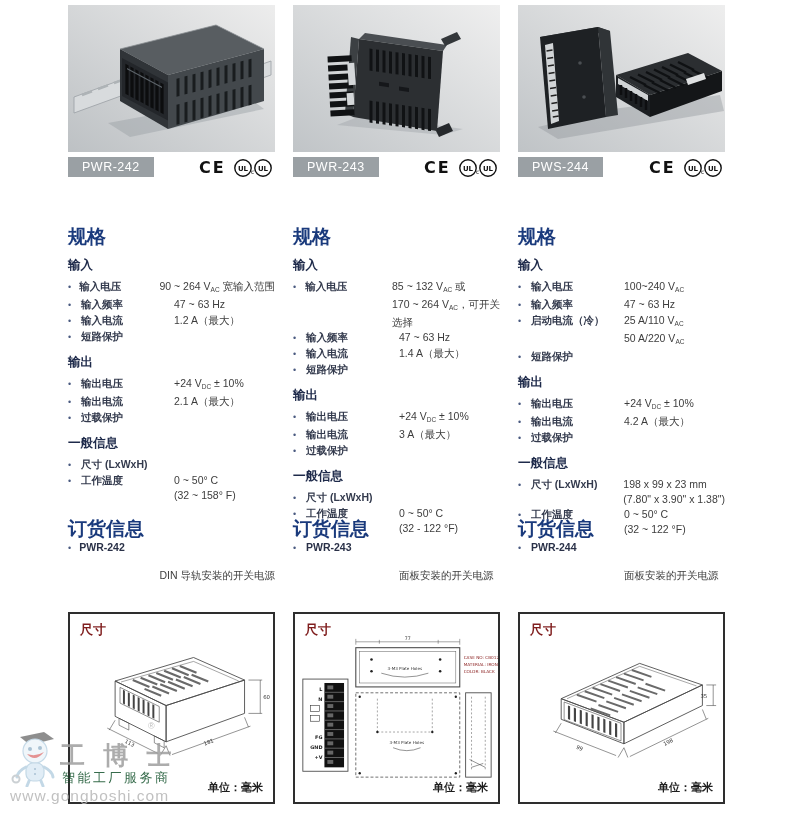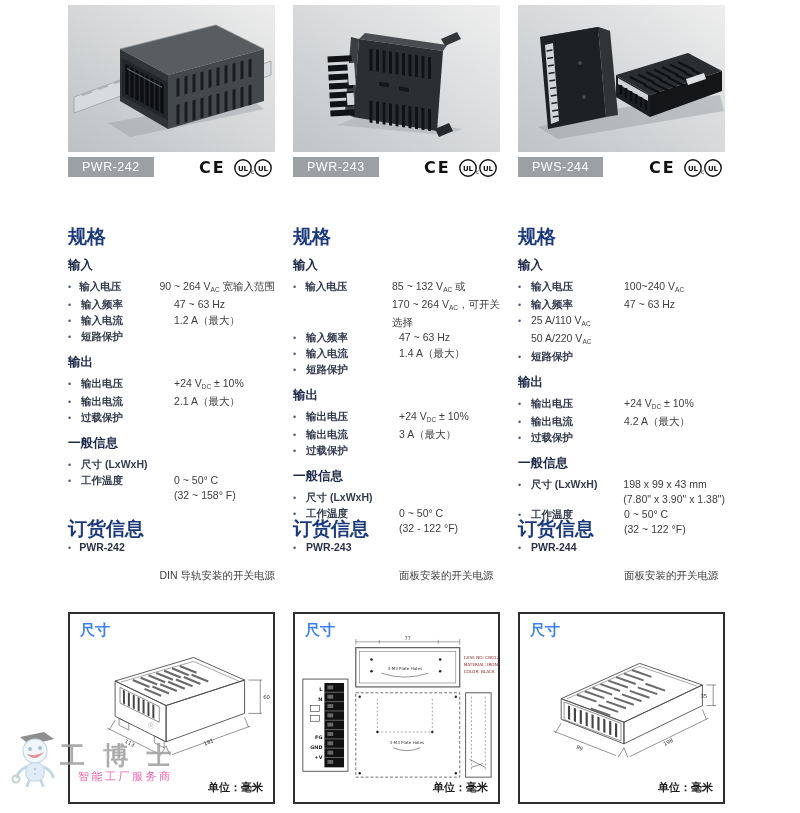--- a/index.html
+++ b/index.html
@@ -21,30 +21,30 @@
   .lab{width:93px;font-weight:bold;color:#333a4d;}
   .val{flex:1;}
   .val div{white-space:nowrap;}
   sub{font-size:6.5px;vertical-align:-2px;}
   .ordering{height:98px;box-sizing:border-box;padding-top:4px;}
   .ord-title{margin-bottom:0;}
   .ord-row{display:flex;font-size:10.5px;line-height:15px;}
   .ord-model{width:93px;font-weight:bold;color:#2a3148;}
   .ord-desc{flex:1;white-space:nowrap;margin-top:28px;}
   .dimbox{position:relative;height:188px;border:2px solid #2e2e2e;background:#fff;}
-  .dim-title{position:absolute;top:7px;left:10px;font-size:15px;font-weight:bold;color:#3b82f6;z-index:2;}
+  .dim-title{position:absolute;top:7px;left:10px;font-size:13px;font-weight:bold;color:#7f1d1d;z-index:2;}
   .dim-unit{position:absolute;bottom:7px;right:10px;font-size:11px;font-weight:bold;color:#1e1e1e;z-index:2;}
   .drawing{position:absolute;left:0;top:6px;width:100%;height:176px;}
   
   .watermark{position:absolute;left:0;bottom:0;width:225px;height:120px;z-index:10;
              pointer-events:none;opacity:.85;}
   .wm-brand{position:absolute;left:60px;top:46px;font-family:"Liberation Serif","DejaVu Serif",serif;
             font-size:25px;font-weight:bold;color:#9e9e9e;letter-spacing:6px;white-space:nowrap;}
   .wm-reg{position:absolute;left:148px;top:28px;font-size:9px;color:#b3b3b3;}
-  .wm-tagline{position:absolute;left:78px;top:76px;font-size:11px;color:#ec4899;letter-spacing:2.5px;white-space:nowrap;}
+  .wm-tagline{position:absolute;left:62px;top:76px;font-size:13px;color:#14532d;letter-spacing:2.5px;white-space:nowrap;}
   .wm-url{position:absolute;left:10px;top:94px;font-size:15.5px;color:#b6b6b6;letter-spacing:1px;white-space:nowrap;}
   .mascot{position:absolute;left:10px;top:36px;}
   text{font-family:"DejaVu Sans","Liberation Sans",sans-serif;}
 </style>
 </head>
 <body>
 
 <div class="page">
   <div class="cols">
 
@@ -431,20 +431,21 @@
               </div>
               <div class="row">
                 <span class="blt">•</span>
                 <span class="lab">输入频率</span>
                 <span class="val">
                   <div>47 ~ 63 Hz</div>
                 </span>
               </div>
               <div class="row">
                 <span class="blt">•</span>
+                <span class="lab">启动电流（冷）</span>
                 <span class="val">
                   <div>25 A/110 V<sub>AC</sub></div>
                   <div>50 A/220 V<sub>AC</sub></div>
                 </span>
               </div>
               <div class="row">
                 <span class="blt">•</span>
                 <span class="lab">短路保护</span>
                 <span class="val"></span>
               </div>
@@ -470,21 +471,21 @@
                 <span class="lab">过载保护</span>
                 <span class="val"></span>
               </div>
             </div>
             <div>
               <div class="sec-title">一般信息</div>
               <div class="row">
                 <span class="blt">•</span>
                 <span class="lab">尺寸 (LxWxH)</span>
                 <span class="val">
-                  <div>198 x 99 x 43 mm</div>
+                  <div>198 x 99 x 23 mm</div>
                   <div>(7.80" x 3.90" x 1.38")</div>
                 </span>
               </div>
               <div class="row">
                 <span class="blt">•</span>
                 <span class="lab">工作温度</span>
                 <span class="val">
                   <div>0 ~ 50° C</div>
                   <div>(32 ~ 122 °F)</div>
                 </span>
@@ -540,14 +541,15 @@
       <circle cx="25" cy="40" r="1" fill="#9bb7cc"></circle>
         <circle cx="25" cy="45" r="1" fill="#9bb7cc"></circle>
       <path d="M16,38 Q8,42 7,48" stroke="#b9d2e2" stroke-width="3" fill="none" stroke-linecap="round"></path>
       <path d="M34,38 Q42,42 43,48" stroke="#b9d2e2" stroke-width="3" fill="none" stroke-linecap="round"></path>
       <circle cx="6" cy="50" r="3.5" fill="none" stroke="#c2c8cc" stroke-width="2"></circle>
       <path d="M19,52 l-2,5 M31,52 l2,5" stroke="#b9d2e2" stroke-width="3" stroke-linecap="round"></path>
     </svg>
     <span class="wm-reg">®</span>
     <div class="wm-brand">工 博 士</div>
     <div class="wm-tagline">智能工厂服务商</div>
+    <div class="wm-url">www.gongboshi.com</div>
   </div>
 </div>
 
 </body></html>

